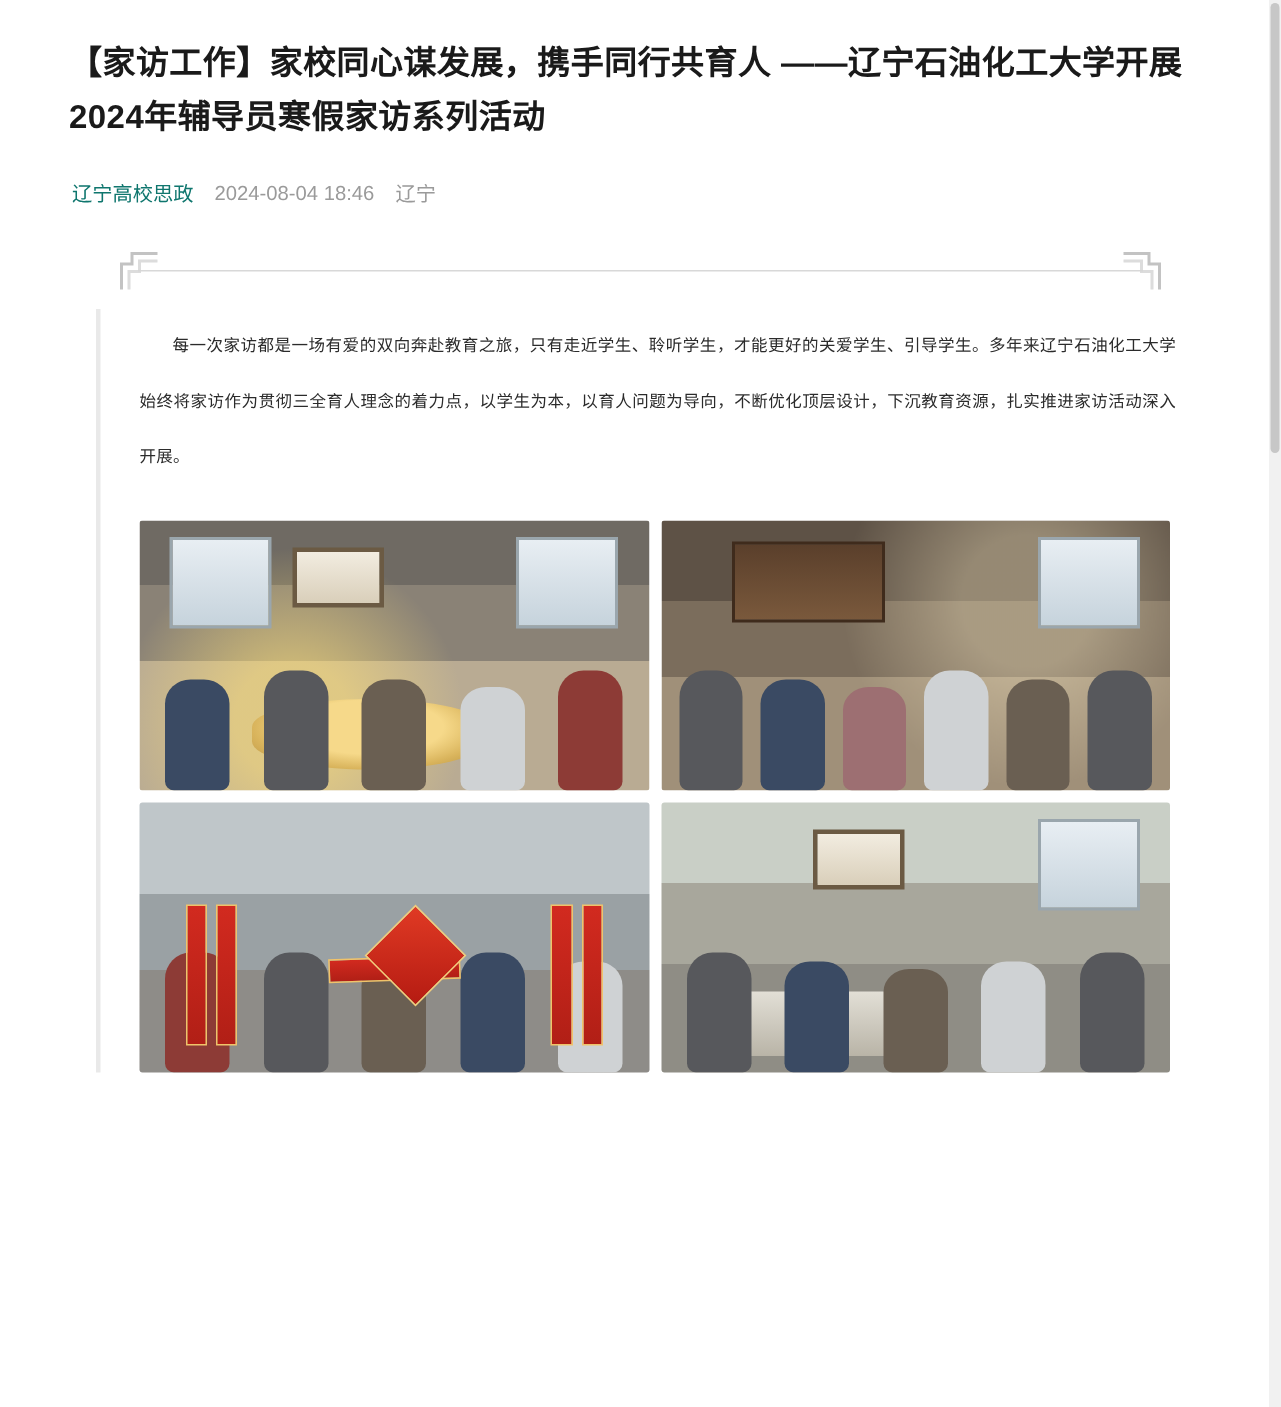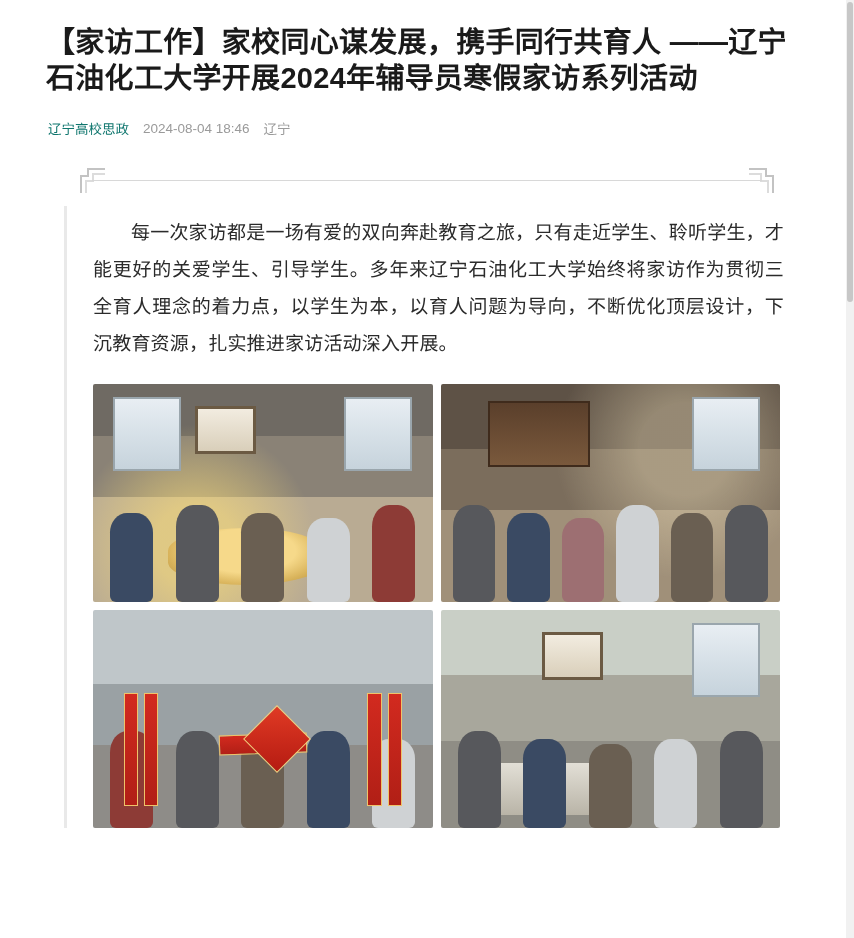--- a/index.html
+++ b/index.html
@@ -16,21 +16,21 @@
     -webkit-font-smoothing: antialiased;
   }
   .page {
     width: 854px;
     box-sizing: border-box;
     padding: 18px 46px 0 46px;
     position: relative;
   }
   
   .article-title {
-    font-size: 29px;
+    font-size: 22px;
     line-height: 36px;
     font-weight: bold;
     color: #1a1a1a;
     letter-spacing: 0.3px;
     margin: 6px 0 0 0;
     padding: 0 10px 0 0;
   }
   .meta-row {
     margin: 22px 0 0 2px;
     font-size: 13.5px;
@@ -66,39 +66,40 @@
     right: 46px;
     height: 1px;
     background: #d8d8d8;
   }
   .body-wrap {
     border-left: 3px solid #e9e9e9;
     padding: 8px 6px 0 26px;
     margin-top: 12px;
   }
   p.para {
-    font-size: 19px;
+    font-size: 11px;
     line-height: 37px;
     color: #2b2b2b;
     margin: 0 0 22px 0;
     text-align: justify;
     text-indent: 2em;
     letter-spacing: 0.2px;
+    font-family: Liberation Mono, monospace;
   }
   
   .photo-grid {
     display: grid;
     grid-template-columns: 1fr 1fr;
     gap: 8px;
     margin-top: 6px;
     padding-right: 4px;
   }
   .photo {
     position: relative;
-    height: 218px;
+    height: 180px;
     overflow: hidden;
     border-radius: 2px;
     background: #cbbfae;
   }
   .photo .cap {
     position: absolute;
     left: 6px;
     bottom: 4px;
     font-size: 9px;
     color: rgba(255,255,255,0.0);

